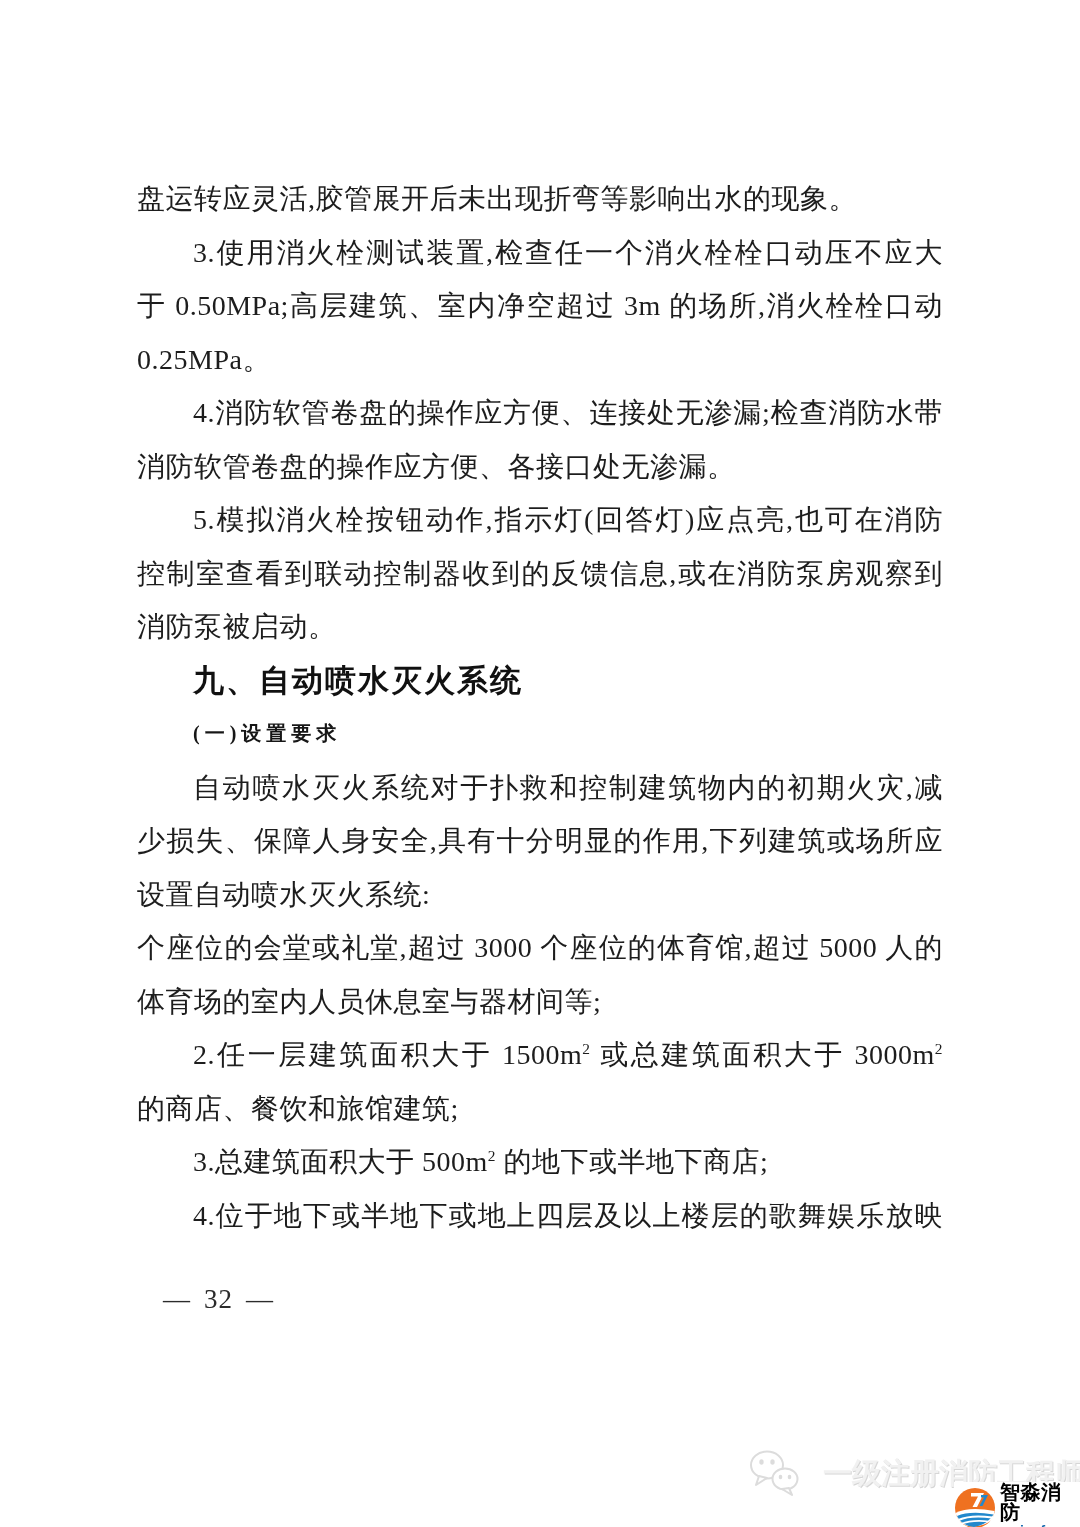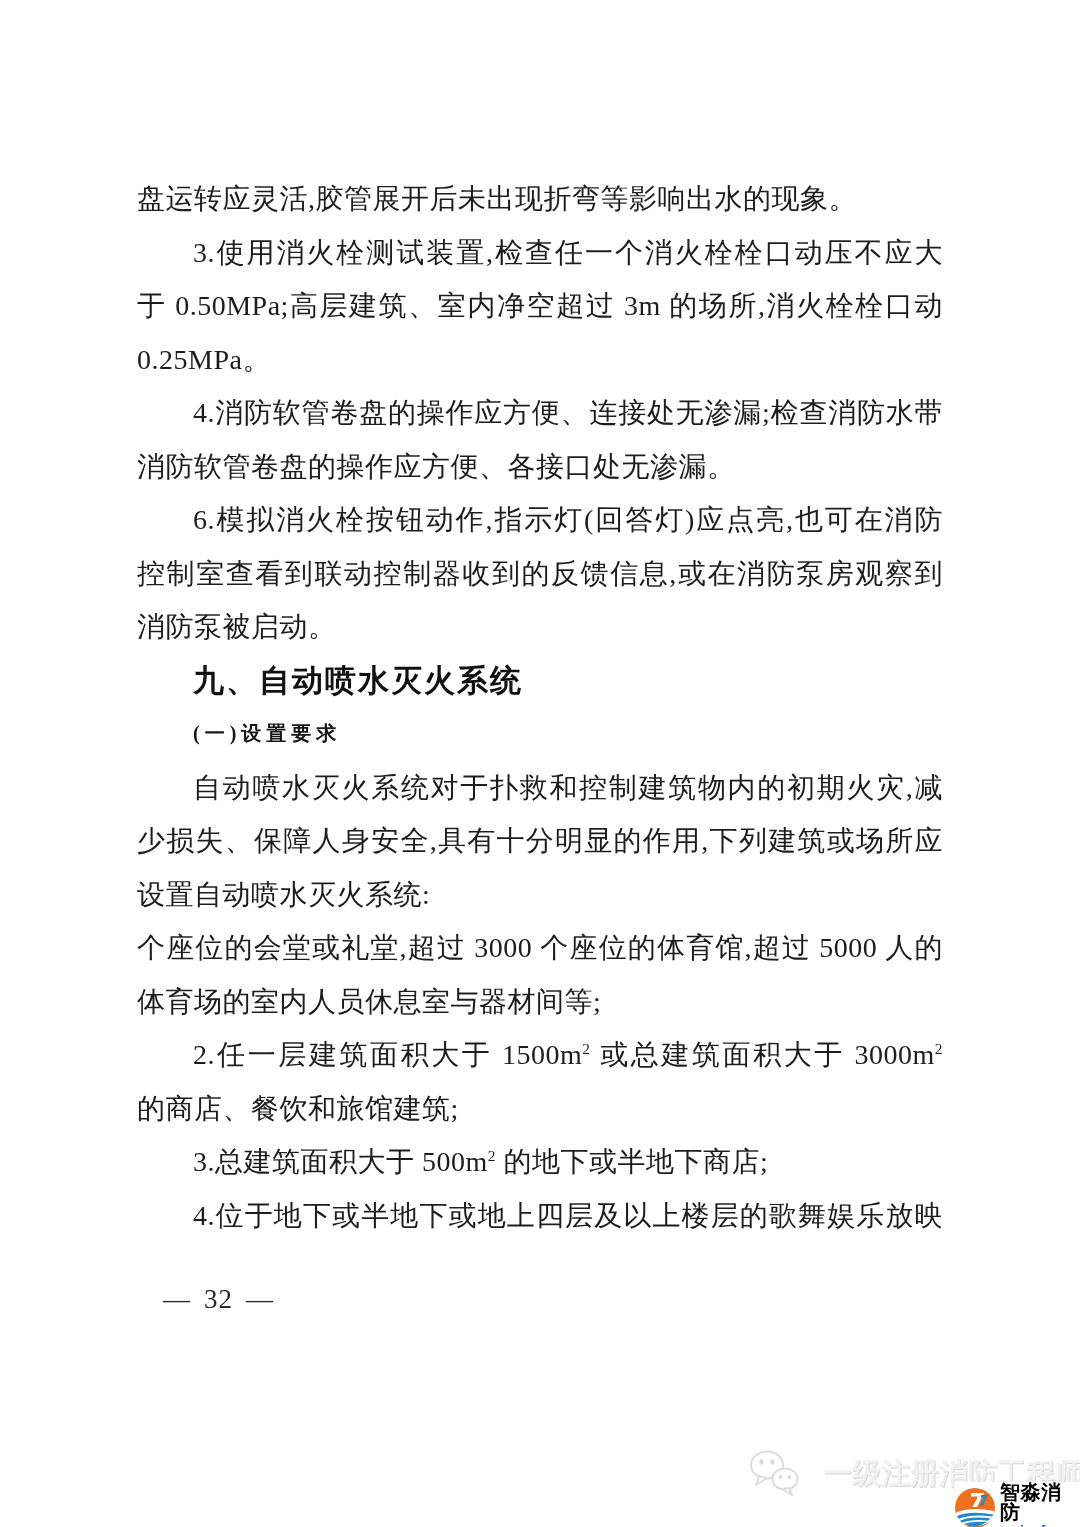--- a/index.html
+++ b/index.html
@@ -75,21 +75,21 @@
 
 <div class="page">
 
   <div id="text-block">
       <div class="line body">盘运转应灵活,胶管展开后未出现折弯等影响出水的现象。</div>
       <div class="line body indent justify">3.使用消火栓测试装置,检查任一个消火栓栓口动压不应大</div>
       <div class="line body justify">于 0.50MPa;高层建筑、室内净空超过 3m 的场所,消火栓栓口动</div>
       <div class="line body">0.25MPa。</div>
       <div class="line body indent justify">4.消防软管卷盘的操作应方便、连接处无渗漏;检查消防水带</div>
       <div class="line body">消防软管卷盘的操作应方便、各接口处无渗漏。</div>
-      <div class="line body indent justify">6.模拟消火栓按钮动作,指示灯(回答灯)应点亮,也可在消防</div>
+      <div class="line body indent justify">5.模拟消火栓按钮动作,指示灯(回答灯)应点亮,也可在消防</div>
       <div class="line body justify">控制室查看到联动控制器收到的反馈信息,或在消防泵房观察到</div>
       <div class="line body">消防泵被启动。</div>
       <div class="line heading1 indent">九、自动喷水灭火系统</div>
       <div class="line heading2 indent">(一)设置要求</div>
       <div class="line body indent justify">自动喷水灭火系统对于扑救和控制建筑物内的初期火灾,减</div>
       <div class="line body justify">少损失、保障人身安全,具有十分明显的作用,下列建筑或场所应</div>
       <div class="line body">设置自动喷水灭火系统:</div>
       <div class="line body justify">个座位的会堂或礼堂,超过 3000 个座位的体育馆,超过 5000 人的</div>
       <div class="line body">体育场的室内人员休息室与器材间等;</div>
       <div class="line body indent justify">2.任一层建筑面积大于 1500m<sup>2</sup> 或总建筑面积大于 3000m<sup>2</sup></div>

